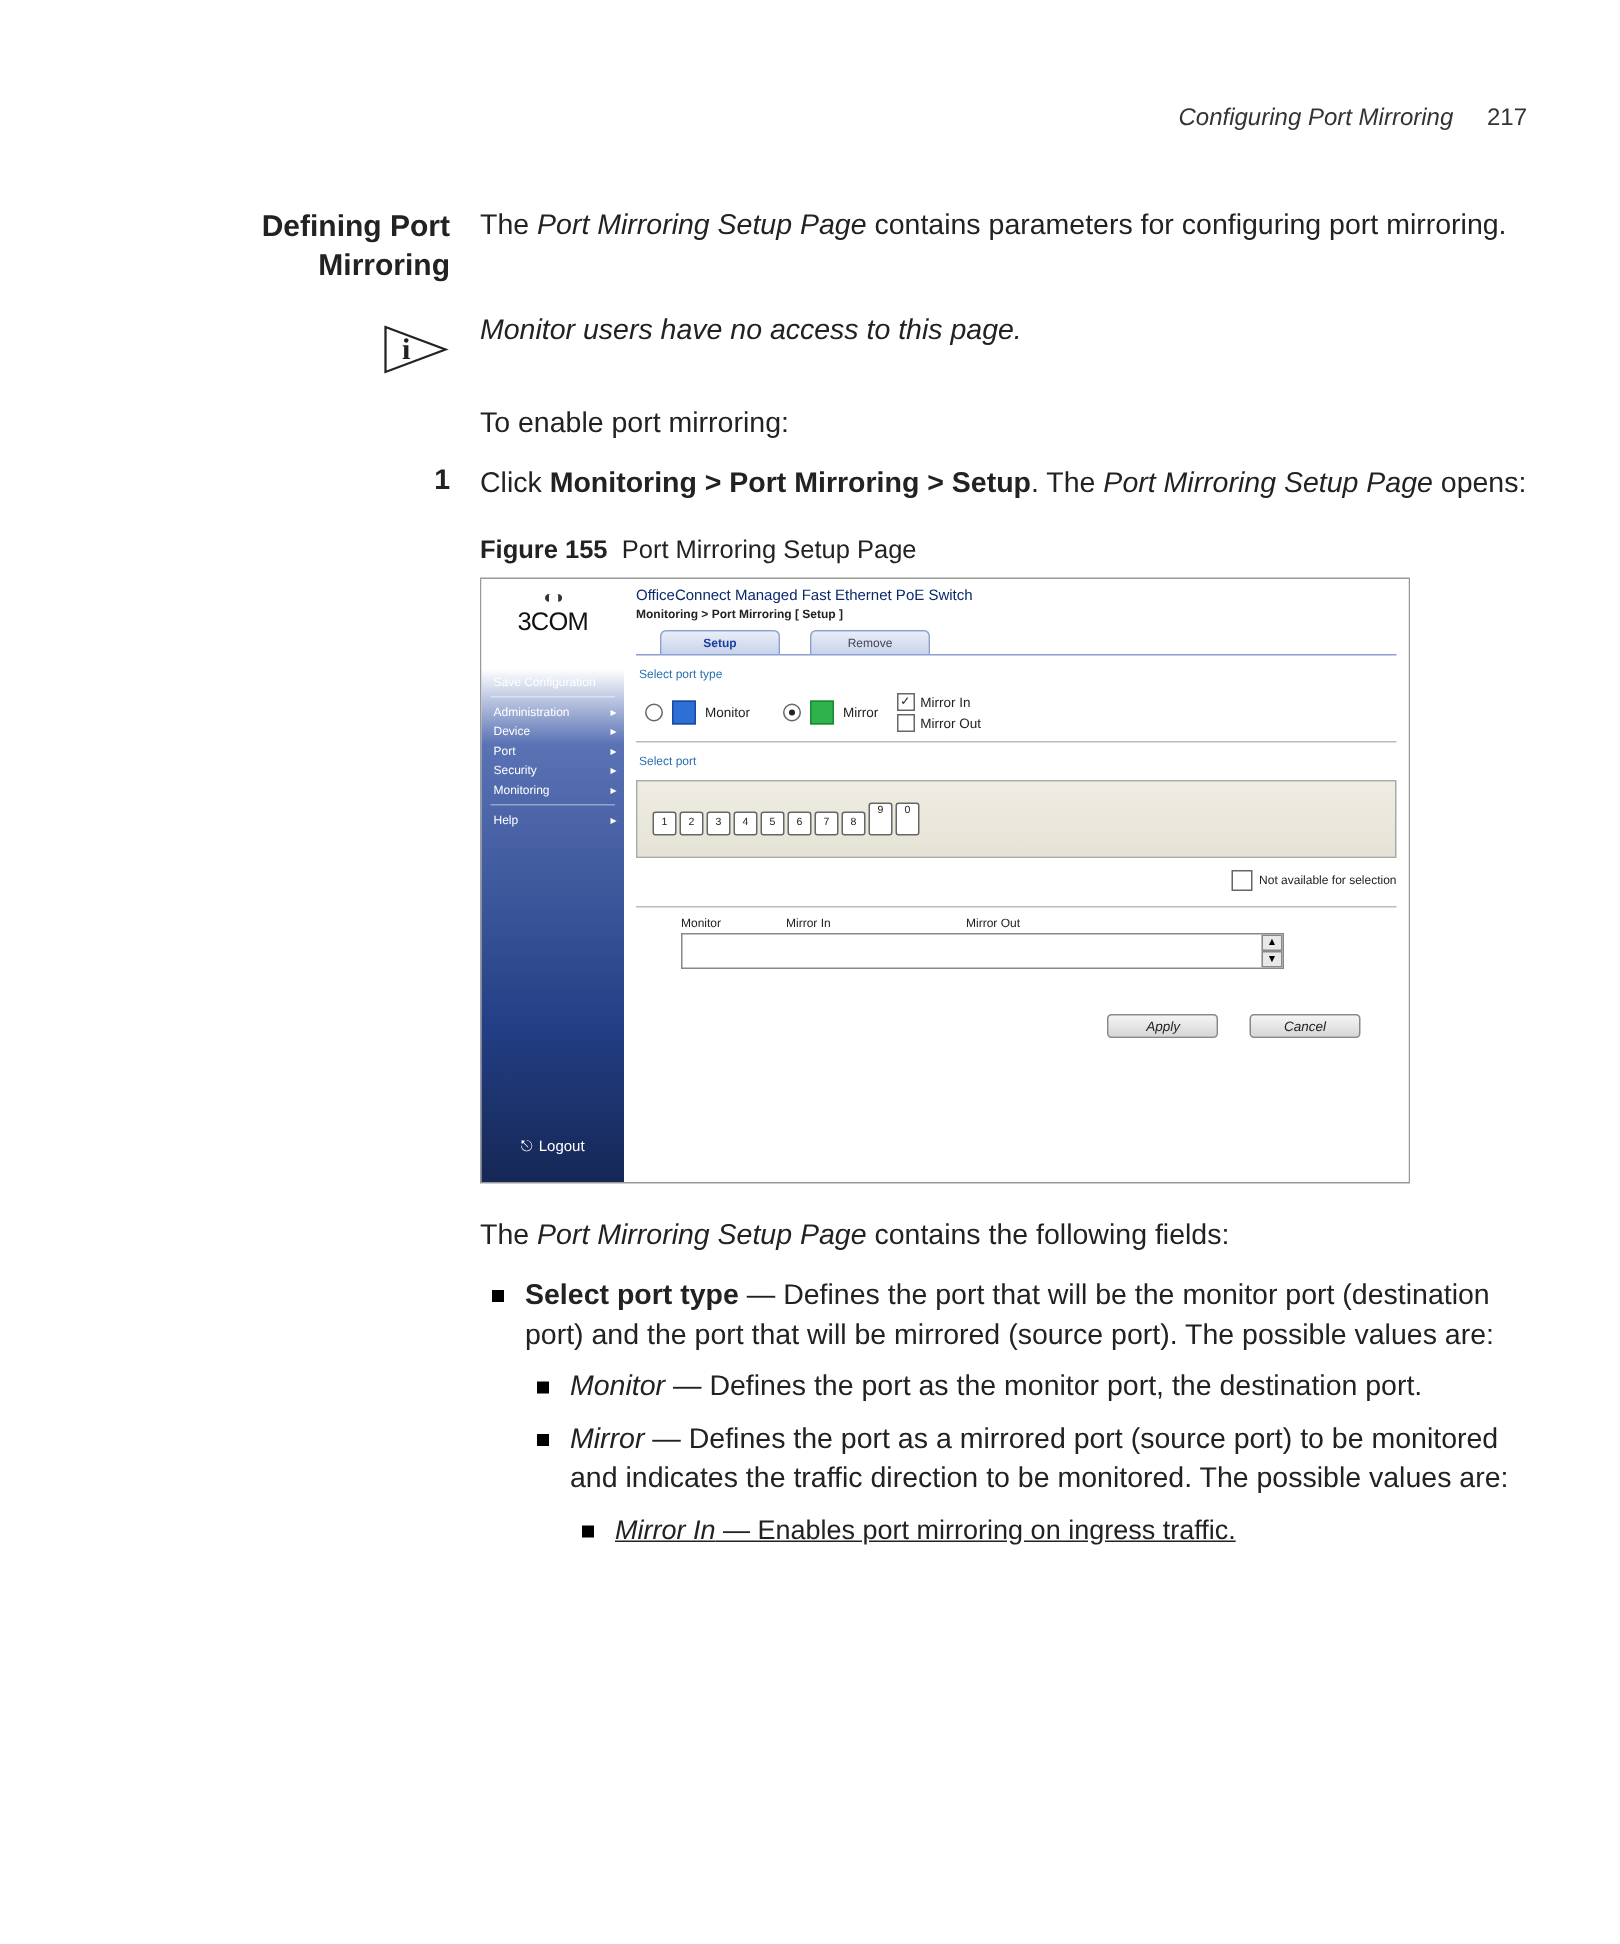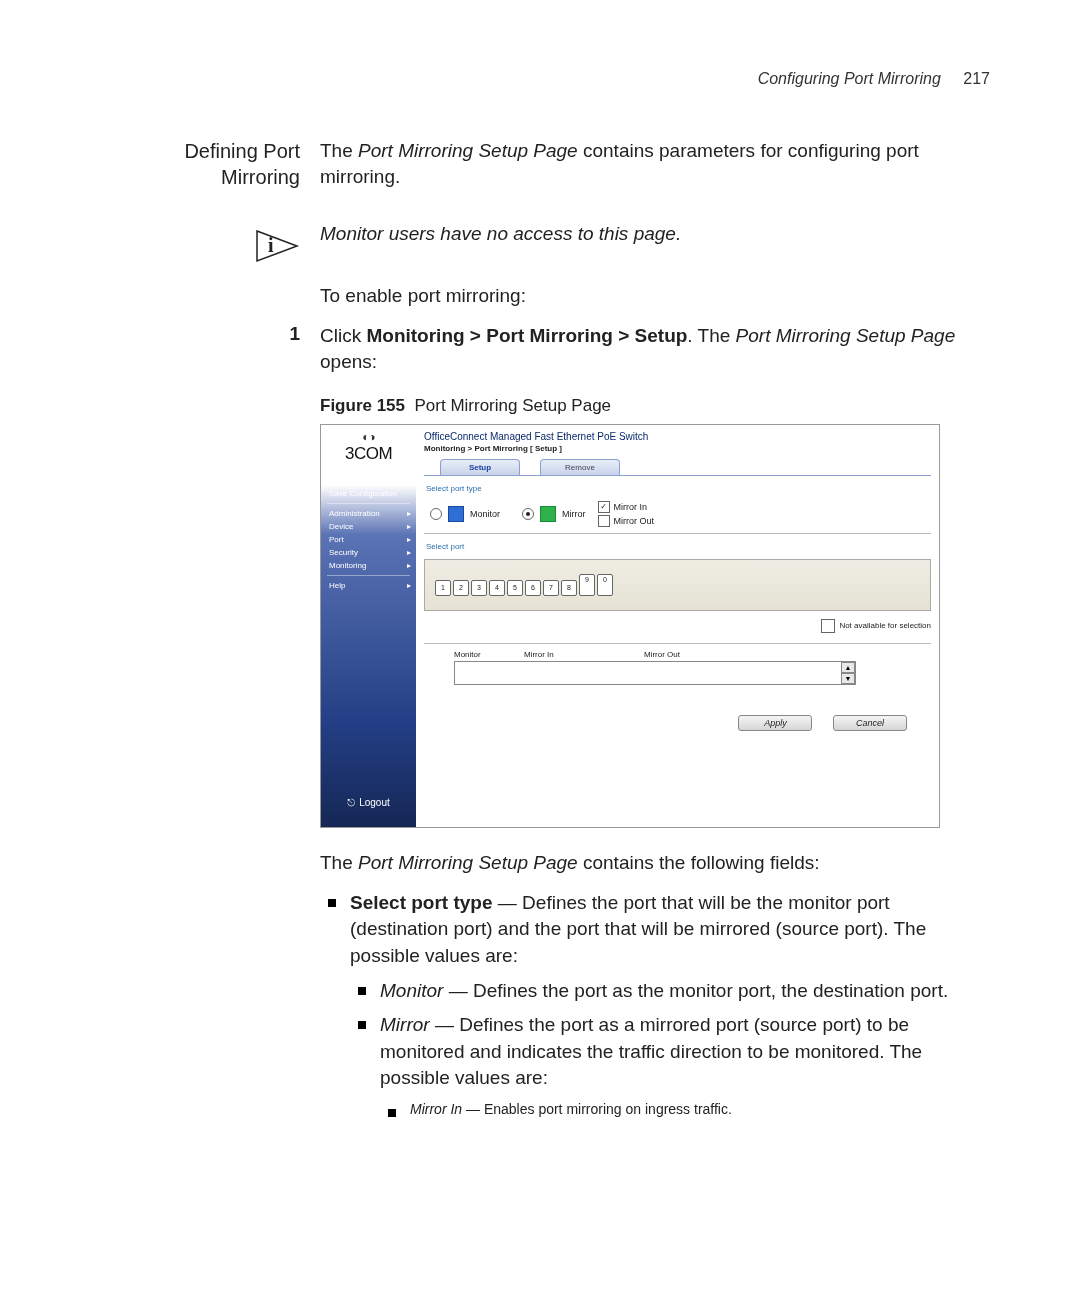--- a/index.html
+++ b/index.html
@@ -8,21 +8,21 @@
     background: #fff;
     width: 1080px;
     font-family: "Helvetica Neue", Arial, sans-serif;
     color: #222;
   }
   .page {
     position: relative;
     width: 1080px;
     height: 1140px;
     box-sizing: border-box;
-    padding: 70px 90px 0 0;
+    padding: 70px 62px 0 0;
   }
   .running-head {
     text-align: right;
     font-size: 16px;
     color: #333;
     margin-bottom: 50px;
     padding-right: 0;
   }
   .running-head .sec {
     font-style: italic;
@@ -37,21 +37,21 @@
   .left-col {
     width: 320px;
     padding-right: 20px;
     text-align: right;
     box-sizing: border-box;
   }
   .right-col {
     flex: 1;
   }
   .section-heading {
-    font-weight: normal;
+    font-weight: bold;
     font-size: 20px;
     line-height: 1.3;
   }
   .body-text {
     font-size: 19px;
     line-height: 1.35;
     margin: 0 0 14px 0;
   }
   .note-row {
     display: flex;
@@ -273,23 +273,24 @@
     content: "";
     position: absolute;
     left: 8px; top: 9px;
     width: 8px; height: 8px;
     background: #000;
   }
   ul.subsub { list-style: none; padding-left: 0; margin: 8px 0 0 0; }
   ul.subsub > li {
     position: relative;
     padding-left: 30px;
-    font-size: 14px;
+    font-size: 18px;
     line-height: 1.4;
     margin-bottom: 6px;
+    text-decoration: underline;
   }
   ul.subsub > li::before {
     content: "";
     position: absolute;
     left: 8px; top: 9px;
     width: 8px; height: 8px;
     background: #000;
   }
   .bold { font-weight: bold; }
   .ital { font-style: italic; }

